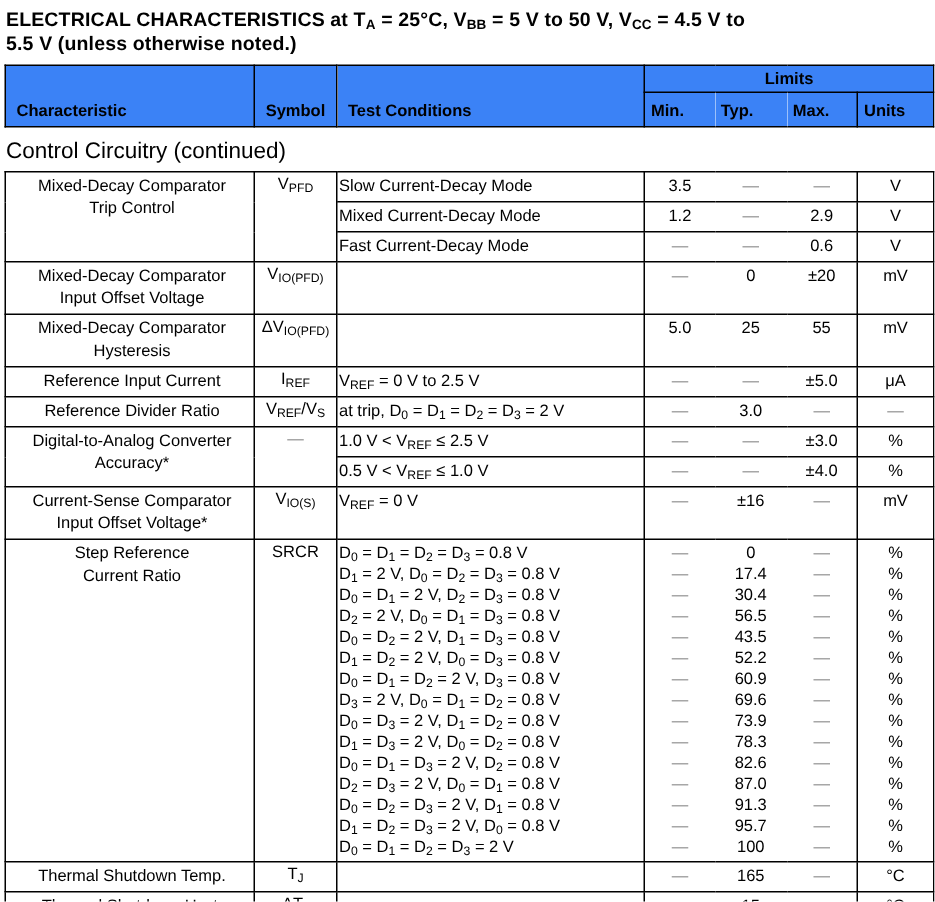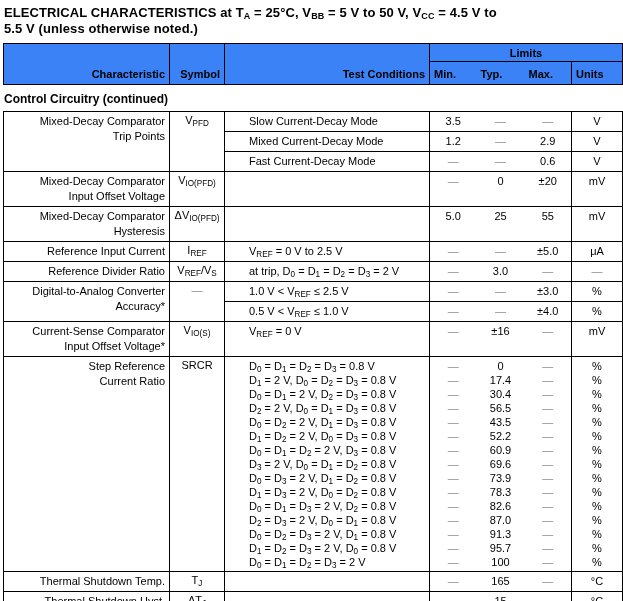--- a/index.html
+++ b/index.html
@@ -8,34 +8,34 @@
   .title{font-weight:bold;font-size:13px;line-height:16px;margin:1px 2px 6px 2px;letter-spacing:0.1px;}
   .title sub{font-size:9px;}
   table.tbl{border-collapse:collapse;table-layout:fixed;width:619px;margin-left:1px;}
   col.c1{width:166px}col.c2{width:55px}col.c3{width:205px}
   col.c4{width:47px}col.c5{width:48px}col.c6{width:47px}col.c7{width:51px}
   th,td{border:1px solid #000;font-size:11px;vertical-align:top;
     padding:2px 4px;overflow:hidden;}
   sub{font-size:74%;line-height:0;vertical-align:-2px;}
   
   .header-tbl th{font-weight:bold;background:#3b82f6;}
-  .header-tbl .span2{vertical-align:bottom;padding-bottom:4px;height:34px;text-align:right;}
+  .header-tbl .span2{vertical-align:bottom;padding-bottom:4px;height:34px;}
   .header-tbl .limits{text-align:center;vertical-align:middle;height:15px;padding:1px;}
   .header-tbl .colhead{vertical-align:bottom;text-align:left;padding-bottom:4px;}
   .al{text-align:left;padding-left:7px;}
   .ac{text-align:center;margin-left:41px;}
   .nb-r{border-right:none;}
   .nb-l{border-left:none;margin-top:33px;}
   
-  .section{font-weight:bold;font-size:12px;margin:7px 2px 5px 2px;}
+  .section{font-weight:normal;font-size:15px;margin:7px 2px 5px 2px;}
   
   .main-tbl{border-bottom:2px solid #000;}
-  .c-char{text-align:right;padding-left:7px;}
+  .c-char{text-align:center;padding-left:7px;}
   .c-sym{text-align:center;}
-  .c-cond{text-align:left;padding-left:24px;}
+  .c-cond{text-align:left;padding-left:1px;}
   .c-min,.c-typ,.c-max,.c-units{text-align:center;}
   .ln{line-height:15px;}
   td .ln2{height:14px;line-height:14px;}
   .dash{color:#8a8a8a;}
 </style>
 </head>
 <body>
 
 <div class="page">
 
@@ -76,21 +76,21 @@
         <col class="c3">
       <col class="c4">
         <col class="c5">
         <col class="c6">
         <col class="c7">
     </colgroup>
     <tbody>
         <tr>
           <td class="c-char" rowspan="3">
             <div class="ln">Mixed-Decay Comparator</div>
-            <div class="ln">Trip Points</div>
+            <div class="ln">Trip Control</div>
           </td>
           <td class="c-sym" rowspan="3"><span class="">V<sub>PFD</sub></span></td>
           <td class="c-cond">
             <div class="ln">Slow Current-Decay Mode</div>
           </td>
           <td class="c-min nb-r">
             <div class="ln"><span class="">3.5</span></div>
           </td>
           <td class="c-typ nb-l nb-r">
             <div class="ln"><span class="dash">—</span></div>

